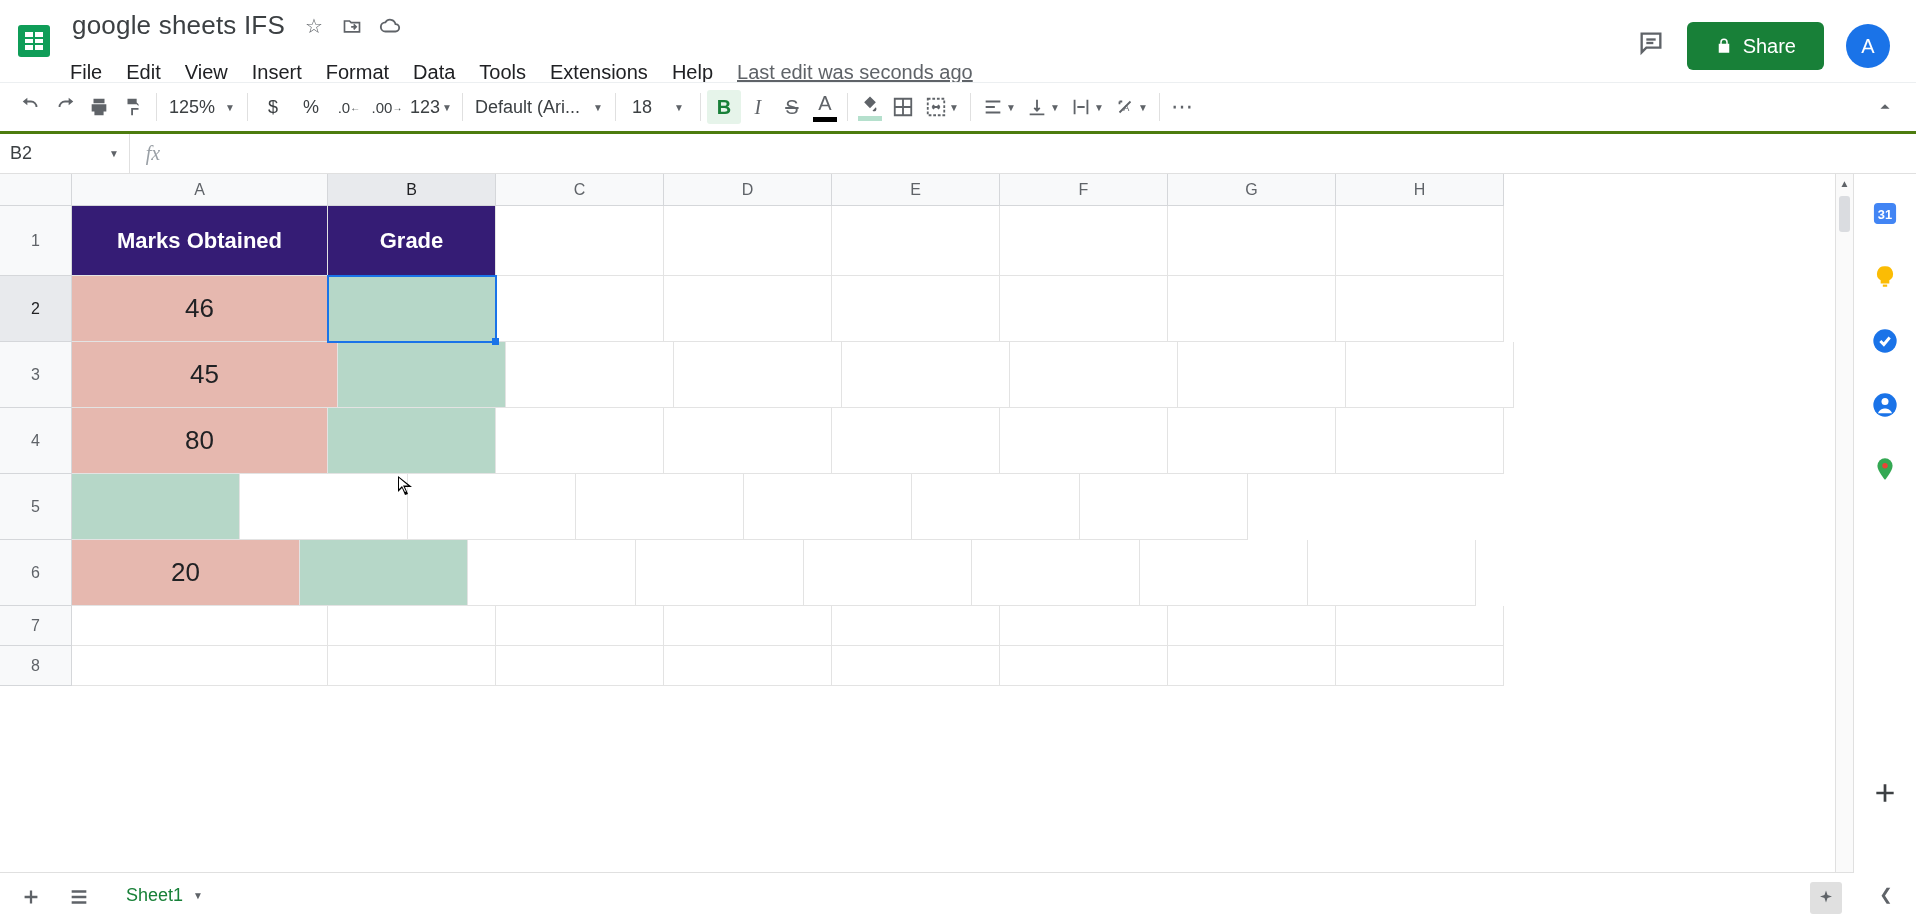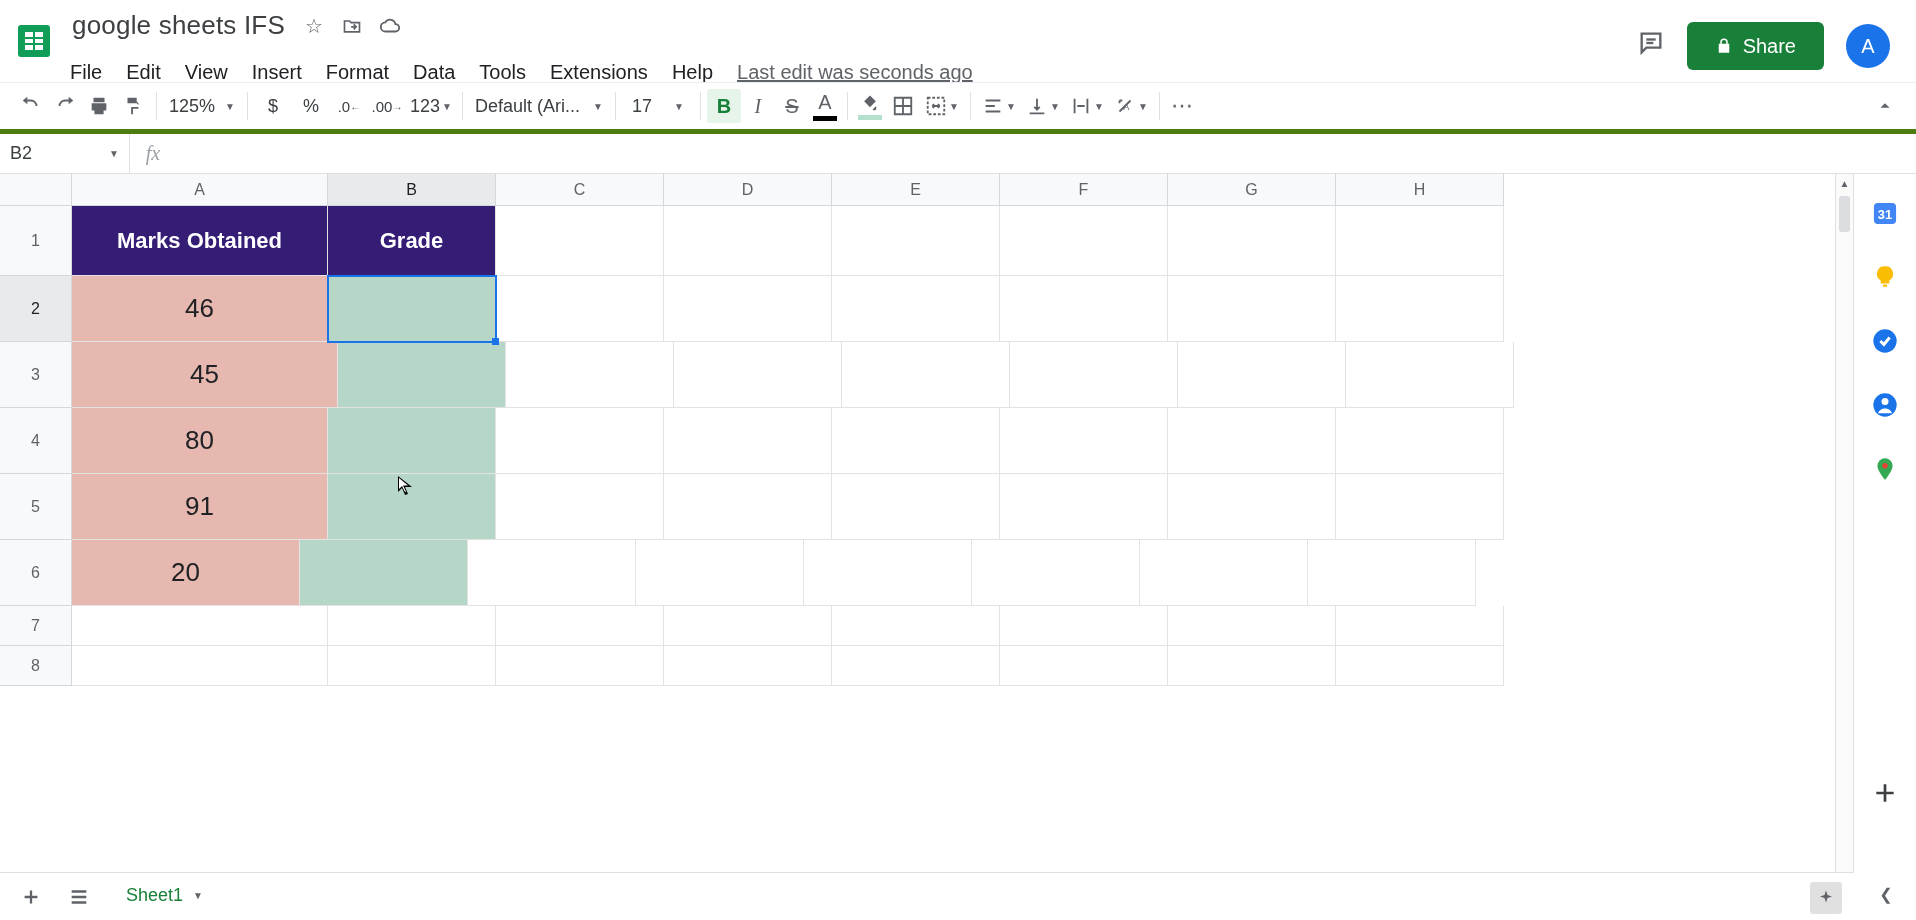--- a/index.html
+++ b/index.html
@@ -29,21 +29,21 @@
     background: #188038; color: #fff; border-radius: 6px; height: 48px; padding: 0 28px;
     display: flex; align-items: center; gap: 10px; font-size: 20px; font-weight: 500; cursor: pointer;
   }
   .avatar {
     width: 44px; height: 44px; border-radius: 50%; background: #1a73e8; color: #fff;
     display: flex; align-items: center; justify-content: center; font-size: 20px; font-weight: 500; cursor: pointer;
   }
 
   
   .toolbar {
-    height: 52px; border-top: 1px solid #eceff1; border-bottom: 5px solid #4d7c0f;
+    height: 52px; border-top: 1px solid #eceff1; border-bottom: 3px solid #4d7c0f;
     display: flex; align-items: center; padding: 0 14px; gap: 0; color: #5f6368;
     position: relative;
   }
   .toolbar .sep { width: 1px; height: 28px; background: #e0e0e0; margin: 0 6px; }
   .tb { width: 34px; height: 34px; display: flex; align-items: center; justify-content: center; cursor: pointer; border-radius: 3px; }
   .tb svg { width: 22px; height: 22px; fill: currentColor; }
   .zoom { display: flex; align-items: center; gap: 8px; font-size: 18px; color: #3c4043; cursor: pointer; padding: 0 6px;}
   .fmt-txt { display:flex; align-items:center; justify-content:center; width:38px; height:34px; font-size:18px; color:#3c4043; cursor:pointer;}
   .font-sel { display:flex; align-items:center; gap:8px; width:140px; font-size:18px; color:#3c4043; cursor:pointer; justify-content:space-between; padding:0 6px;}
   .size-sel { display:flex; align-items:center; gap:20px; font-size:18px; color:#3c4043; cursor:pointer; padding:0 10px;}
@@ -202,21 +202,21 @@
       <span>123</span>
       <span class="dd">▼</span>
     </div>
   <div class="sep"></div>
   <div class="font-sel">
       <span>Default (Ari...</span>
       <span class="dd">▼</span>
     </div>
   <div class="sep"></div>
   <div class="size-sel">
-      <span>17</span>
+      <span>18</span>
       <span class="dd">▼</span>
     </div>
   <div class="sep"></div>
   <div class="tb bold-active" style="font-weight:700;font-size:20px">B</div>
   <div class="tb" style="font-style:italic;font-size:20px;font-family:Georgia">I</div>
   <div class="tb" style="text-decoration:line-through;font-size:20px">S</div>
   <div class="txtcolor">
       <span style="font-size:20px">A</span>
       <div class="bar"></div>
     </div>
@@ -337,21 +337,20 @@
             <div class="cell colB-data" style="width:168px"></div>
             <div class="cell" style="width:168px"></div>
             <div class="cell" style="width:168px"></div>
             <div class="cell" style="width:168px"></div>
             <div class="cell" style="width:168px"></div>
             <div class="cell" style="width:168px"></div>
             <div class="cell" style="width:168px"></div>
           </div>
           <div class="row" style="height:66px">
             <div class="rowhdr">5</div>
-            <div class="cell colA-data" style="width:256px">91</div>
             <div class="cell colB-data" style="width:168px"></div>
             <div class="cell" style="width:168px"></div>
             <div class="cell" style="width:168px"></div>
             <div class="cell" style="width:168px"></div>
             <div class="cell" style="width:168px"></div>
             <div class="cell" style="width:168px"></div>
             <div class="cell" style="width:168px"></div>
           </div>
           <div class="row" style="height:66px">
             <div class="rowhdr">6</div>

